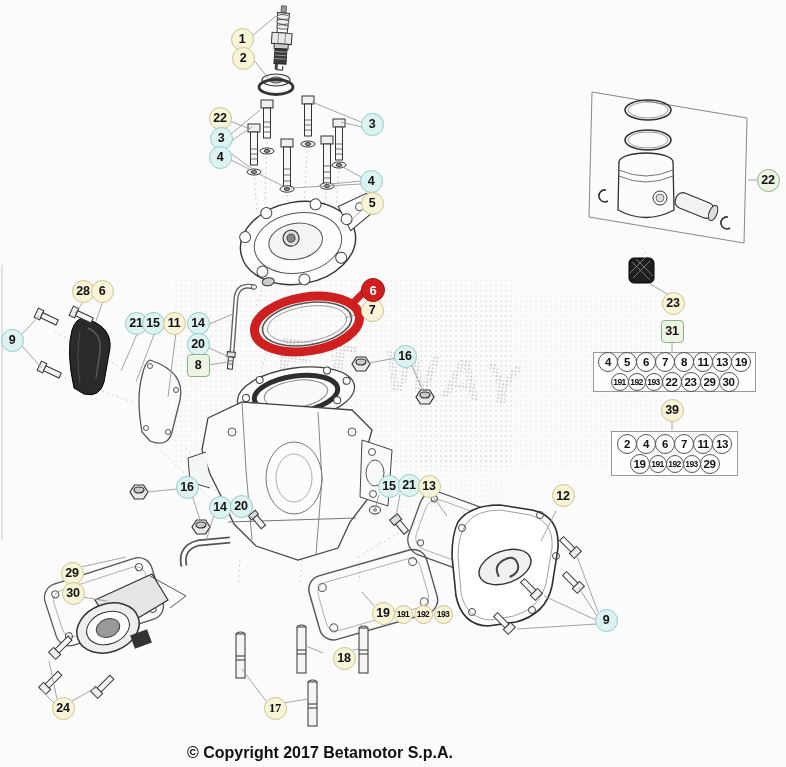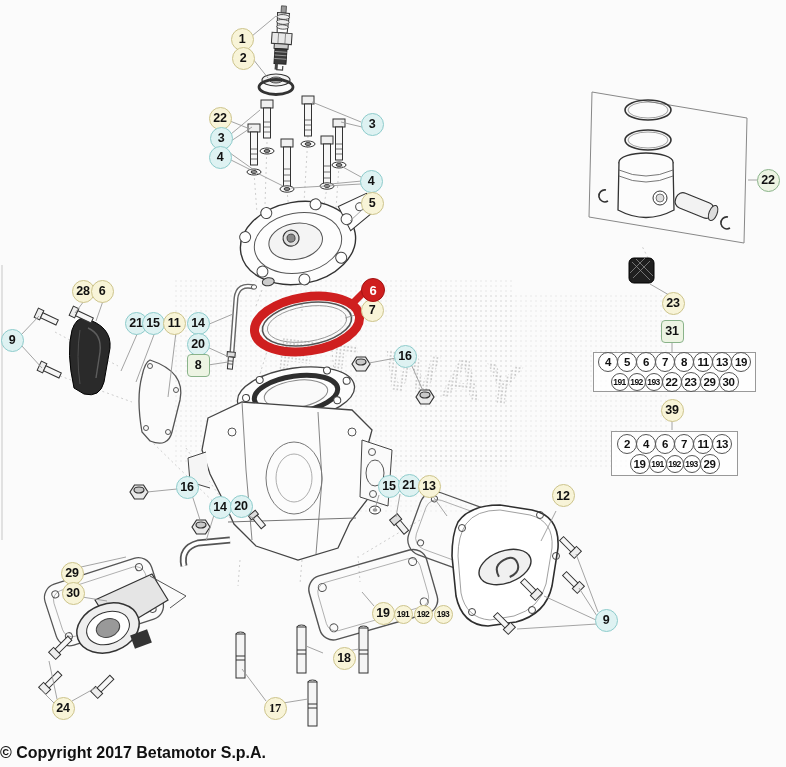--- a/index.html
+++ b/index.html
@@ -15,21 +15,21 @@
   .callout.red{background:#cf1f1f;border:1.5px solid #a31212;color:#fff;font-size:13px;}
   .callout.square{border-radius:4px;}
   .callout.small{font-size:8.5px;letter-spacing:-0.6px;}
   .ref-table{position:absolute;border:1px solid #999;background:rgba(255,255,255,0.65);
     display:flex;flex-direction:column;justify-content:center;align-items:center;box-sizing:border-box;padding:1px 2px;}
   .ref-row{display:flex;align-items:center;justify-content:center;}
   .ref-cell{display:flex;align-items:center;justify-content:center;border:1.2px solid #555;
     border-radius:50%;background:#fff;font-weight:bold;color:#111;width:18px;height:18px;
     font-size:11.5px;margin:0 -0.5px;letter-spacing:-0.5px;}
   .ref-cell.small{width:16px;height:16px;font-size:8.5px;}
-  #copyright{position:absolute;left:0;top:744px;width:640px;text-align:left;
+  #copyright{position:absolute;left:0;top:744px;width:640px;text-align:center;
     font-weight:bold;font-size:16px;color:#111;}
 </style>
 </head>
 <body>
 
 <div id="stage">
 
 <svg id="art" width="786" height="767" viewBox="0 0 786 767">
   <defs>
     <pattern id="dots" width="5" height="5" patternUnits="userSpaceOnUse">

